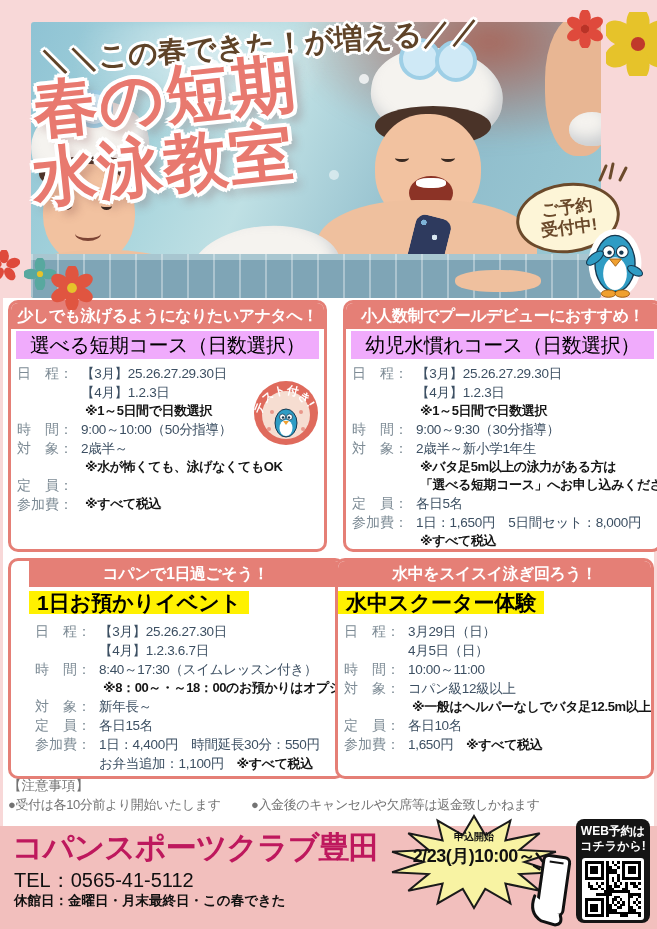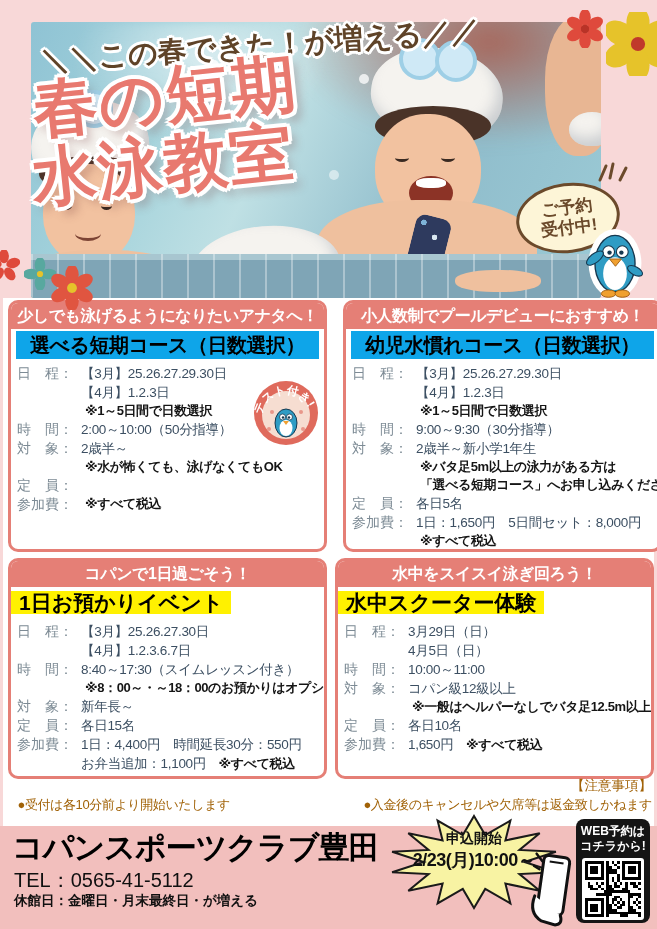--- a/index.html
+++ b/index.html
@@ -46,43 +46,43 @@
           color:#6b4a2b;font-weight:bold;font-size:17px;line-height:1.15;}
   .bubble:after{content:"";position:absolute;right:6px;bottom:-12px;width:0;height:0;
           border-left:10px solid transparent;border-top:14px solid #6b4a2b;transform:rotate(-20deg);}
   .bubble-lines{position:absolute;left:596px;top:158px;z-index:6;}
   .penguin{position:absolute;left:586px;top:218px;width:58px;height:82px;z-index:7;}
   .flower{position:absolute;z-index:4;}
   
   .white-area{position:absolute;left:3px;top:298px;width:651px;height:528px;background:#fff;z-index:1;}
   .course-box{position:absolute;z-index:2;background:#fff;border:3px solid #e57f76;border-radius:10px;overflow:hidden;}
   .course-tagline{background:#e57f76;color:#fff;font-weight:bold;text-align:center;font-size:16px;padding:3px 0 2px;letter-spacing:-0.5px;}
-  .course-title-full{background:#0ea5e9;margin:2px 5px 3px;text-align:center;font-weight:bold;font-size:20px;line-height:1.4;color:#000;letter-spacing:-0.5px;}
+  .course-title-full{background:#f0abfc;margin:2px 5px 3px;text-align:center;font-weight:normal;font-size:20px;line-height:1.4;color:#000;letter-spacing:-0.5px;}
   .course-title-wrap{text-align:left;margin:2px 0 3px;}
   .course-title-inline{background:#fff100;font-weight:bold;font-size:21px;padding:0 8px;color:#000;}
   .course-body{padding:2px 6px;}
   .row{display:flex;}
   .row-label{width:64px;flex:none;color:#7d8b95;font-size:14px;line-height:19px;}
   .row-value{flex:1;color:#3c4f62;font-size:13.5px;line-height:19px;letter-spacing:-0.3px;white-space:nowrap;}
   .val-line.note-line{color:#151515;font-weight:bold;font-size:13px;line-height:18px;padding-left:4px;letter-spacing:-0.4px;}
   .suffix-note{color:#151515;font-weight:bold;font-size:13px;letter-spacing:-0.4px;}
   .test-badge{position:absolute;right:4px;top:76px;width:68px;height:68px;}
   
-  .notes{position:absolute;left:8px;top:777px;width:644px;color:#a16207;z-index:2;text-align:right;}
+  .notes{position:absolute;left:8px;top:777px;width:644px;color:#737373;z-index:2;}
   .notes-heading{font-size:13.5px;margin-bottom:1px;}
   .notes-grid{display:grid;grid-template-columns:222px 1fr;column-gap:4px;row-gap:2px;font-size:13px;letter-spacing:-0.4px;gap:21px;}
   
   .footer-band{position:absolute;left:0;top:826px;width:657px;height:103px;background:#f2bfbd;z-index:3;}
-  .club-name{position:absolute;left:12px;top:1px;font-size:31px;font-weight:800;color:#000000;letter-spacing:-1px;white-space:nowrap;}
+  .club-name{position:absolute;left:12px;top:1px;font-size:31px;font-weight:800;color:#be185d;letter-spacing:-1px;white-space:nowrap;}
   .tel{position:absolute;left:14px;top:41px;font-size:20px;color:#101010;}
   .closed{position:absolute;left:14px;top:66px;font-size:13.5px;font-weight:600;color:#101010;}
   .hours{position:absolute;left:14px;top:84px;font-size:13.5px;font-weight:600;color:#101010;white-space:nowrap;}
   .burst{position:absolute;left:388px;top:-12px;width:172px;height:96px;}
   .burst-text{position:absolute;left:0;top:16px;width:100%;text-align:center;color:#111;font-weight:bold;}
-  .burst-text .b1{font-size:14px;}
+  .burst-text .b1{font-size:10px;}
   .burst-text .b2{font-size:18px;letter-spacing:-0.5px;}
   .phone{position:absolute;left:530px;top:24px;width:42px;height:76px;transform:rotate(8deg);}
   .web-box{position:absolute;right:7px;top:-7px;width:74px;height:104px;background:#151515;border-radius:8px;
            color:#fff;text-align:center;font-size:12px;font-weight:bold;line-height:1.25;padding-top:5px;box-sizing:border-box;}
   .qr-wrap{width:62px;height:62px;background:#fff;border-radius:3px;margin:4px auto 0;display:flex;align-items:center;justify-content:center;}
 </style>
 </head>
 <body>
 
 <div id="page">
@@ -248,21 +248,21 @@
           <span class="row-label">日　程：</span>
           <div class="row-value">
             <div class="val-line">【3月】25.26.27.29.30日</div>
             <div class="val-line">【4月】1.2.3日</div>
             <div class="val-line note-line">※1～5日間で日数選択</div>
           </div>
         </div>
         <div class="row">
           <span class="row-label">時　間：</span>
           <div class="row-value">
-            <div class="val-line">2:00～10:00（50分指導）</div>
+            <div class="val-line">9:00～10:00（50分指導）</div>
           </div>
         </div>
         <div class="row">
           <span class="row-label">対　象：</span>
           <div class="row-value">
             <div class="val-line">2歳半～</div>
             <div class="val-line note-line">※水が怖くても、泳げなくてもOK</div>
           </div>
         </div>
         <div class="row">
@@ -310,21 +310,21 @@
         </div>
         <div class="row">
           <span class="row-label">参加費：</span>
           <div class="row-value">
             <div class="val-line">1日：1,650円　5日間セット：8,000円</div>
             <div class="val-line note-line">※すべて税込</div>
           </div>
         </div>
       </div>
     </div>
-  <div class="course-box" style="left:8px;top:558px;width:313px;height:215px;">
+  <div class="course-box" style="left:8px;top:558px;width:313px;height:215px;padding-left:18px;">
       <div class="course-tagline">コパンで1日過ごそう！</div>
       <div class="course-title-wrap"><span class="course-title-inline">1日お預かりイベント</span></div>
       <div class="course-body">
         <div class="row">
           <span class="row-label">日　程：</span>
           <div class="row-value">
             <div class="val-line">【3月】25.26.27.30日</div>
             <div class="val-line">【4月】1.2.3.6.7日</div>
           </div>
         </div>
@@ -401,21 +401,21 @@
         <div>●受付は各10分前より開始いたします</div>
         <div>●入金後のキャンセルや欠席等は返金致しかねます</div>
         <div>●入金は3日前までお願いいたします</div>
         <div>●見学可能時間につきましてはHPにてご確認お願いいたします</div>
       </div>
   </div>
 
   <div class="footer-band">
     <div class="club-name">コパンスポーツクラブ豊田</div>
     <div class="tel">TEL：0565-41-5112</div>
-    <div class="closed">休館日：金曜日・月末最終日・が増える</div>
+    <div class="closed">休館日：金曜日・月末最終日・この春できた</div>
 
     <div class="burst">
       <svg width="172" height="96" viewBox="0 0 172 96">
         <polygon id="burst-poly" points="86.0,2.0 97.2,21.1 122.4,6.6 117.4,26.4 151.7,19.3 131.4,36.0 167.9,37.8 136.4,48.0 167.9,58.2 131.4,60.0 151.7,76.7 117.4,69.6 122.4,89.4 97.2,74.9 86.0,94.0 74.8,74.9 49.6,89.4 54.6,69.6 20.3,76.7 40.6,60.0 4.1,58.2 35.6,48.0 4.1,37.8 40.6,36.0 20.3,19.3 54.6,26.4 49.6,6.6 74.8,21.1" fill="#f8f3a3" stroke="#1a1a1a" stroke-width="2"></polygon>
       </svg>
       <div class="burst-text">
         <div class="b1">申込開始</div>
         <div class="b2">2/23(月)10:00～</div>
       </div>
     </div>

